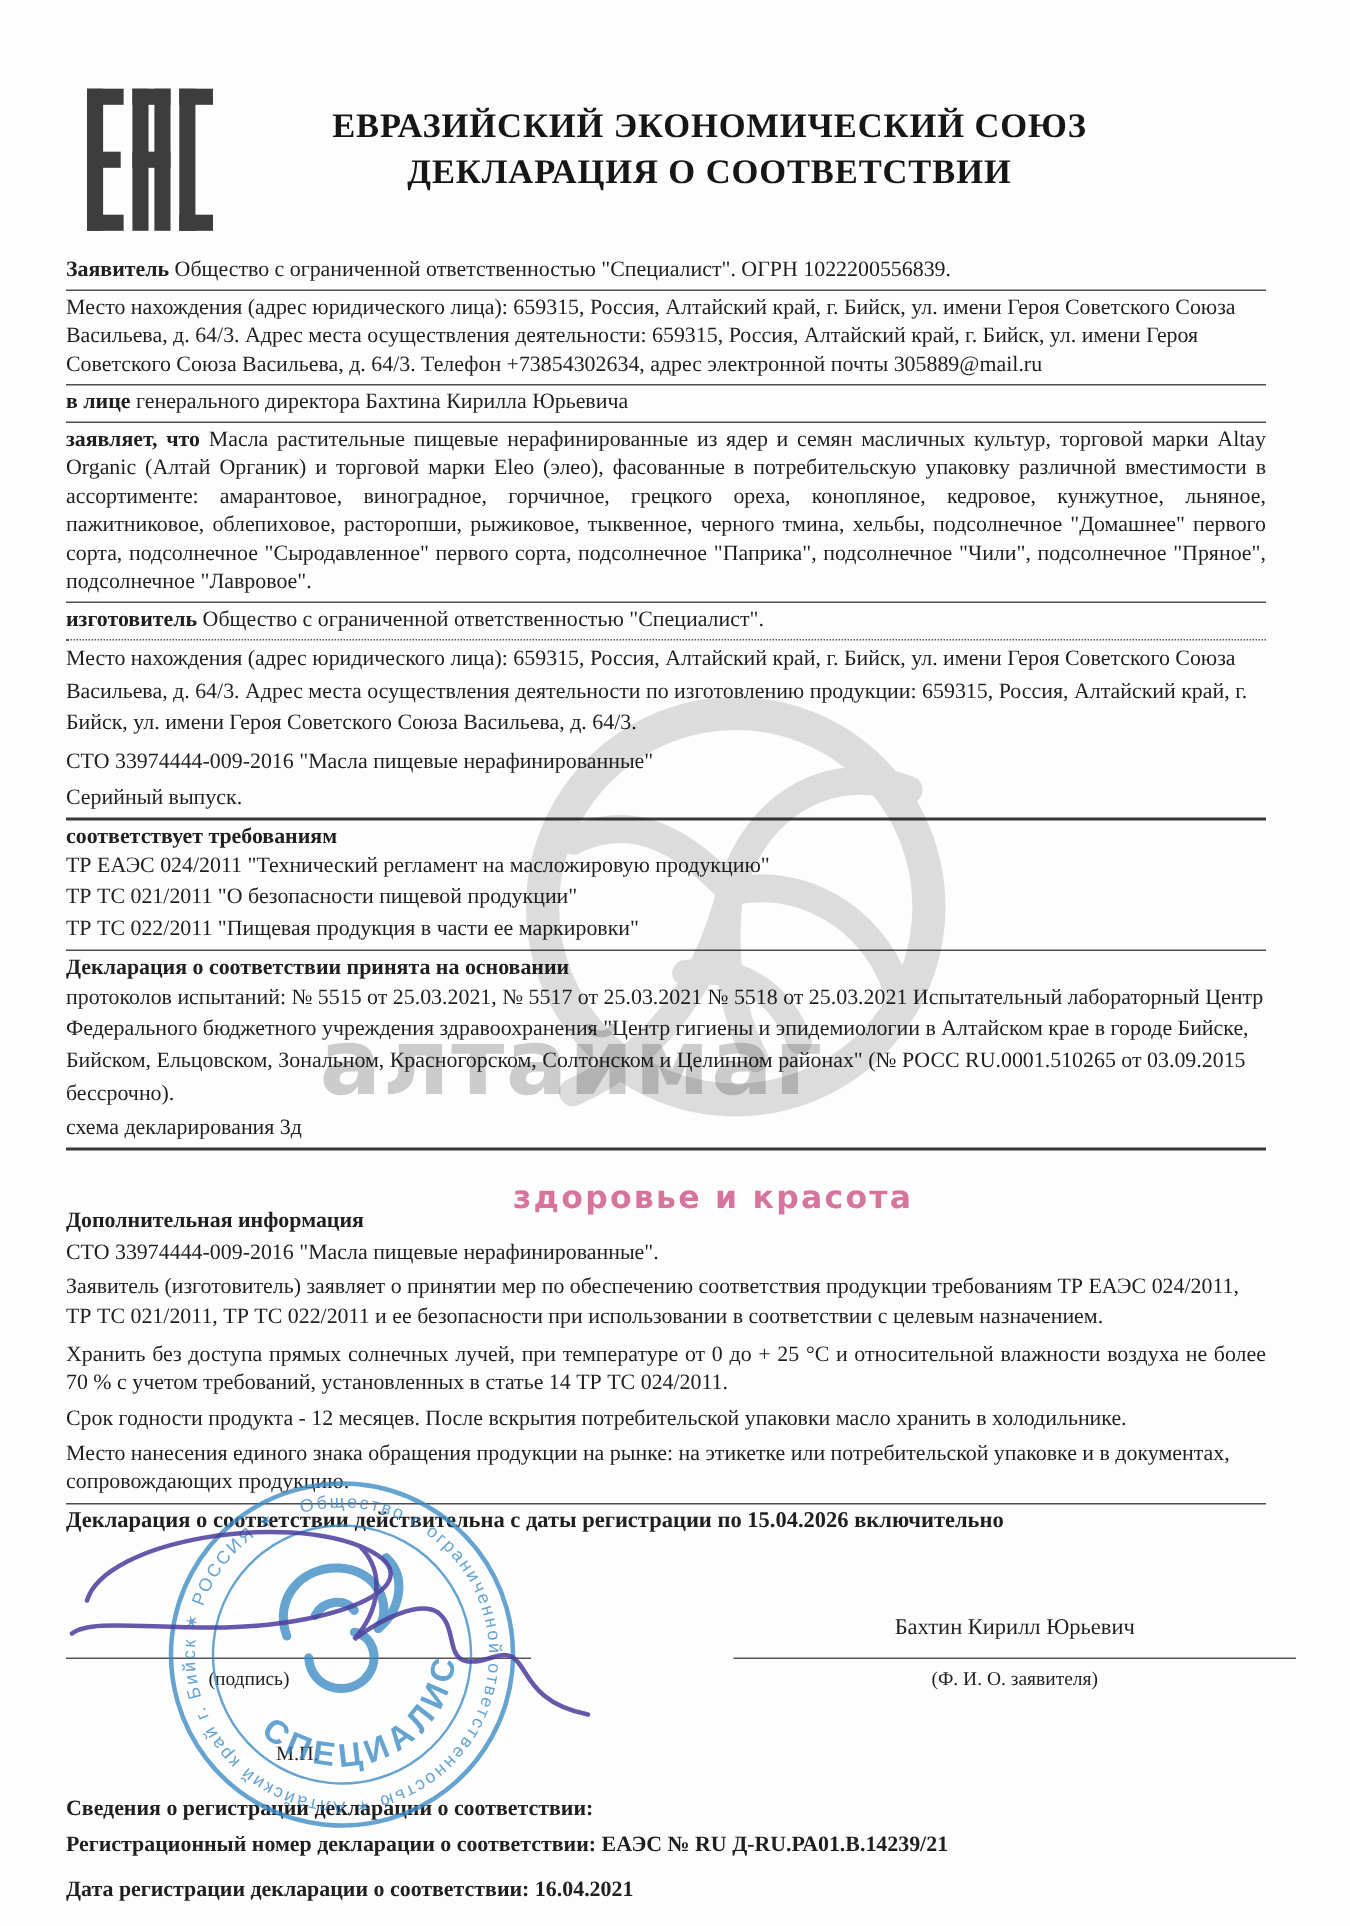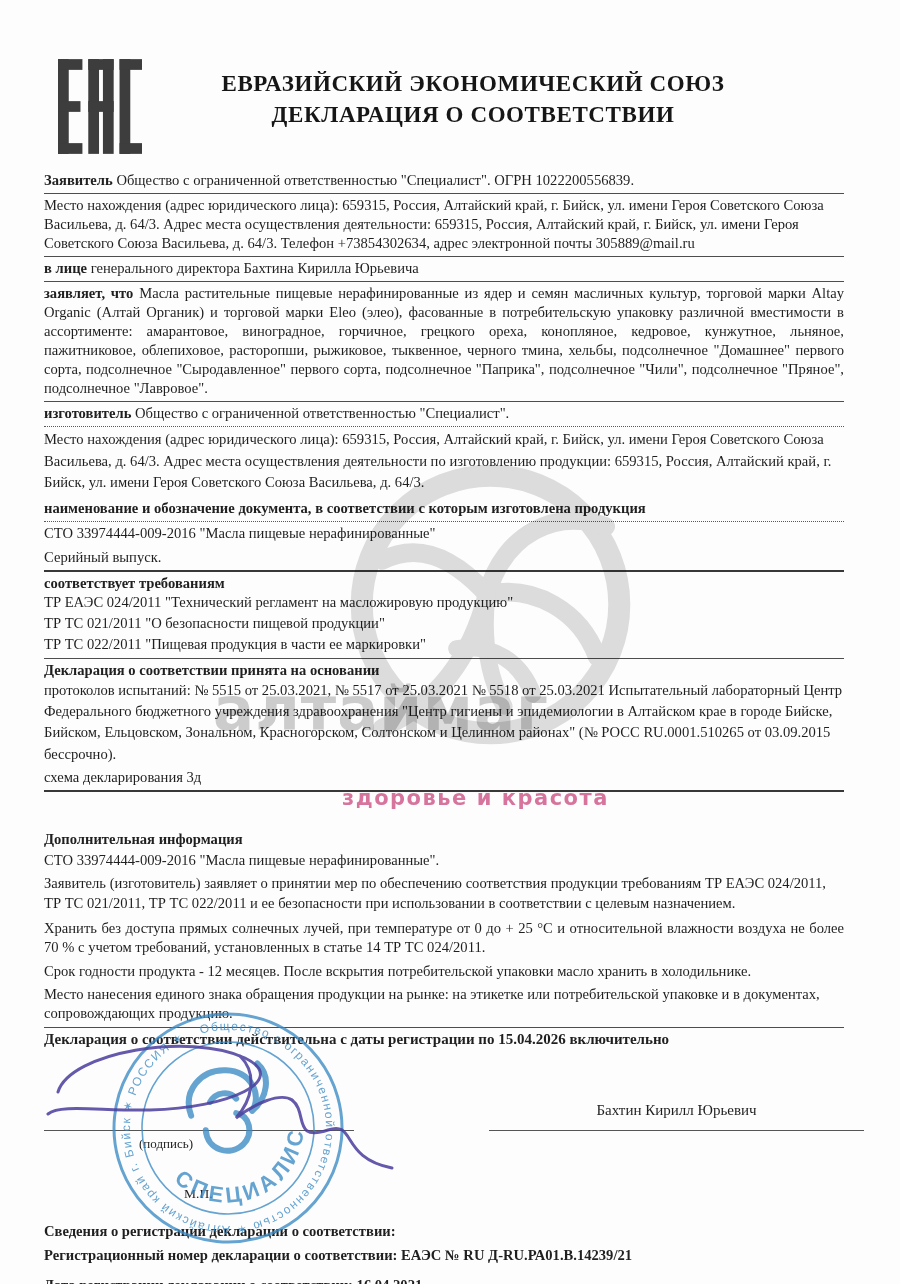--- a/index.html
+++ b/index.html
@@ -91,21 +91,20 @@
     <span>Масла растительные пищевые нерафинированные из ядер и семян масличных культур, торговой марки Altay Organic (Алтай Органик) и торговой марки Eleo (элео),  фасованные в потребительскую упаковку различной вместимости в ассортименте: амарантовое, виноградное, горчичное, грецкого ореха, конопляное, кедровое, кунжутное, льняное, пажитниковое, облепиховое, расторопши, рыжиковое, тыквенное, черного тмина, хельбы, подсолнечное "Домашнее" первого сорта, подсолнечное  "Сыродавленное" первого сорта, подсолнечное "Паприка", подсолнечное "Чили", подсолнечное "Пряное", подсолнечное "Лавровое".</span>
   </div>
 
   <div class="row hrdot">
     <span class="lbl">изготовитель</span>
     <span>Общество с ограниченной ответственностью "Специалист".</span>
   </div>
 
   <div class="row" style="line-height:1.5;">Место нахождения (адрес юридического лица): 659315, Россия, Алтайский край, г. Бийск, ул. имени Героя Советского Союза Васильева, д. 64/3. Адрес места осуществления деятельности по изготовлению продукции: 659315, Россия, Алтайский край, г. Бийск, ул. имени Героя Советского Союза Васильева, д. 64/3.</div>
 
-  <div class="row hrdot lbl">наименование и обозначение документа, в соответствии с которым изготовлена продукция</div>
 
   <div class="row">СТО 33974444-009-2016 "Масла пищевые нерафинированные"</div>
 
 
   <div class="row hrthick">Серийный выпуск.</div>
 
   <div class="row lbl" style="padding-bottom:0;">соответствует требованиям</div>
   <div class="row" style="padding:0 0 1px 0;">ТР ЕАЭС 024/2011 "Технический регламент на масложировую продукцию"</div>
   <div class="row" style="padding:1px 0;">ТР ТС 021/2011 "О безопасности пищевой продукции"</div>
   <div class="row hr" style="padding:1px 0 4px 0;">ТР ТС 022/2011 "Пищевая продукция в части ее маркировки"</div>
@@ -122,20 +121,21 @@
   <div class="row hr" style="padding:2px 0 4px 0;">Место нанесения единого знака обращения продукции на рынке: на этикетке или потребительской упаковке и в документах, сопровождающих продукцию.</div>
 
   <div class="row lbl" style="font-size:15px;">Декларация о соответствии действительна с даты регистрации по 15.04.2026 включительно</div>
 
   <div class="sigarea">
     <div class="sigline-left"></div>
     <div class="sigcap-left">(подпись)</div>
     <div class="mp">М.П.</div>
     <div class="signame">Бахтин Кирилл Юрьевич</div>
     <div class="sigline-right"></div>
+    <div class="sigcap-right">(Ф. И. О. заявителя)</div>
 
     <svg class="stamp" viewBox="0 0 244 244" aria-hidden="true">
       <defs>
         <path id="ringPath" d="M 122 24 A 98 98 0 1 1 121.9 24"></path>
         <path id="centerPath" d="M 52 150 A 76 76 0 0 0 192 150"></path>
       </defs>
       <circle cx="122" cy="122" r="114" fill="none" stroke="#3b8ac4" stroke-width="3"></circle>
       <circle cx="122" cy="122" r="86" fill="none" stroke="#3b8ac4" stroke-width="1.6"></circle>
       <text font-family="Liberation Sans, sans-serif" font-size="12" fill="#3b8ac4" letter-spacing="1.5">
         <textPath href="#ringPath">Общество с ограниченной ответственностью ✶ Алтайский край г. Бийск ✶ РОССИЯ ✶</textPath>

